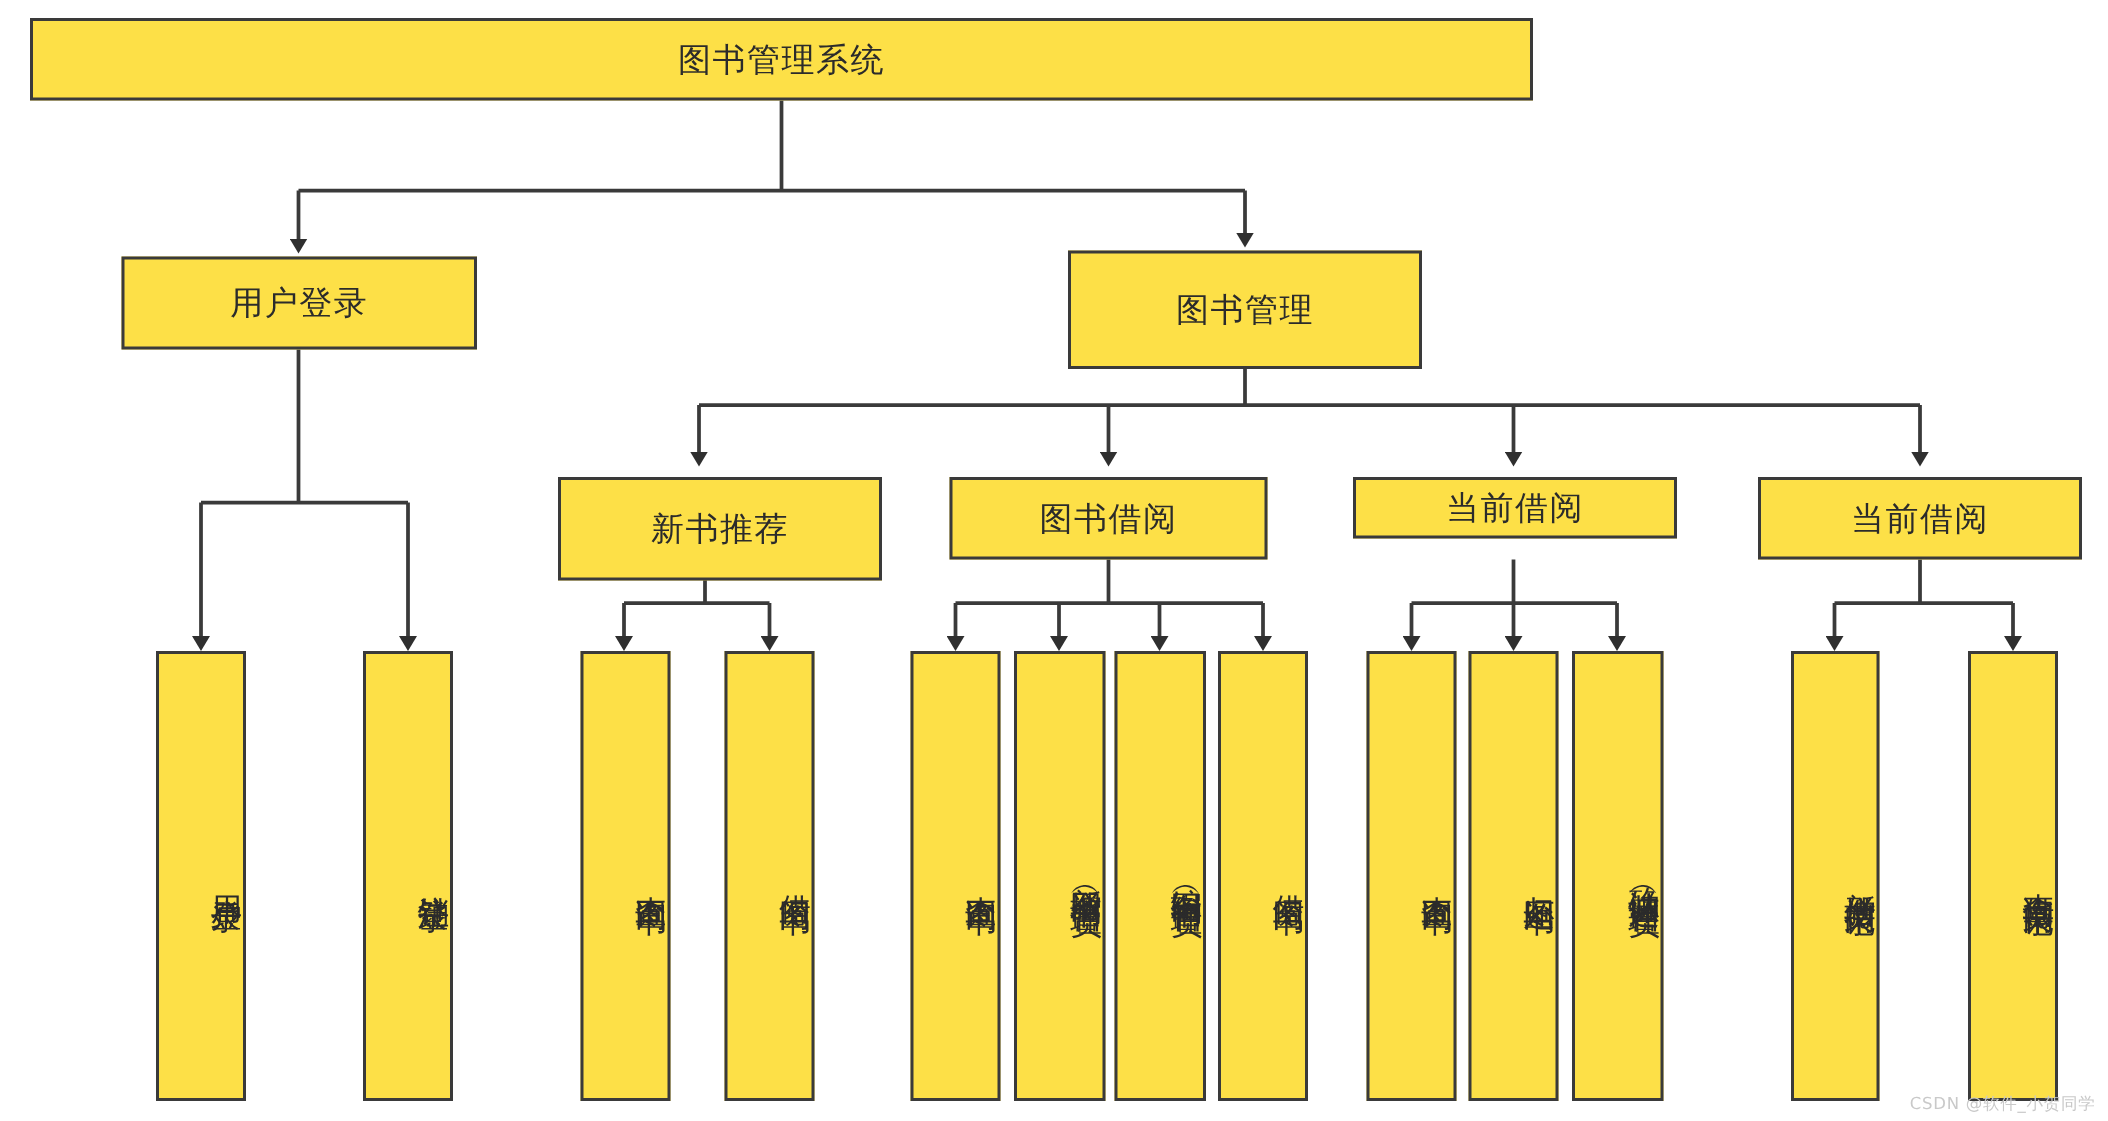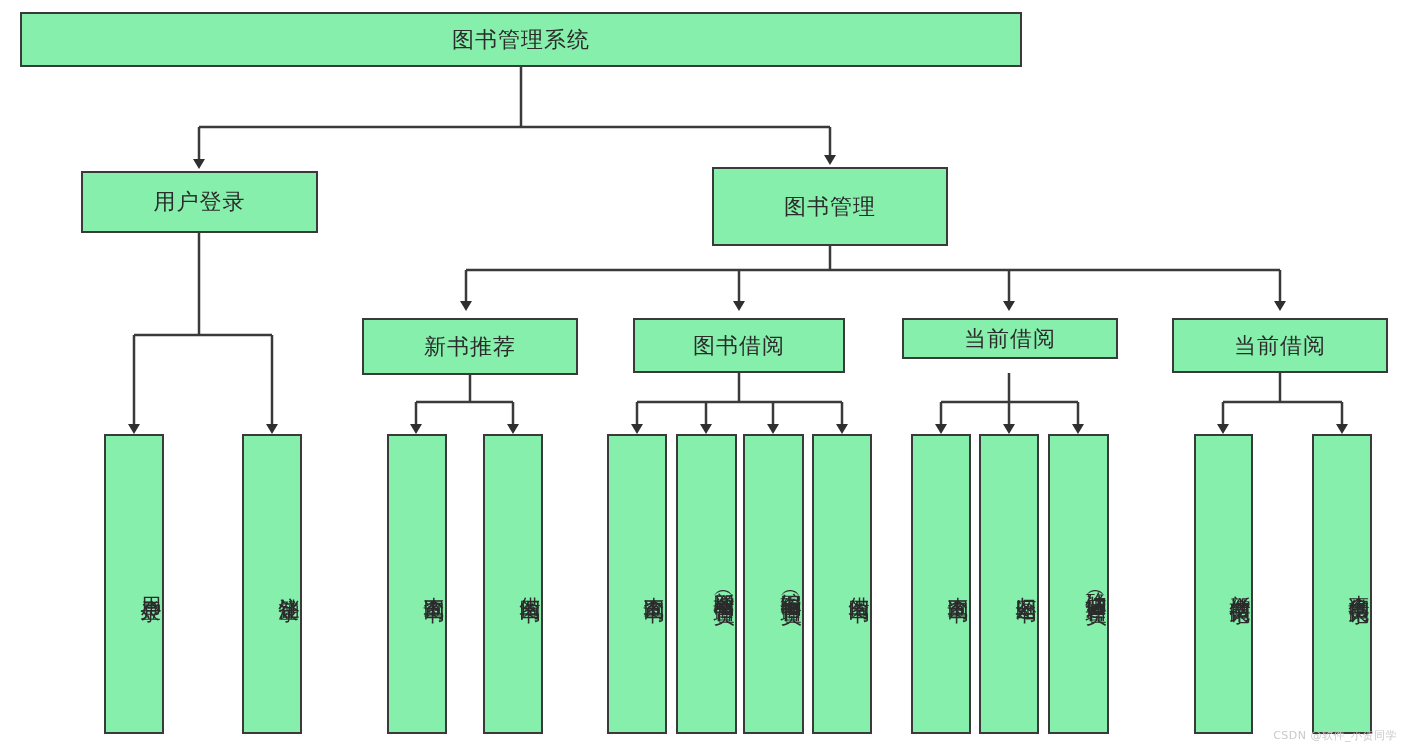--- a/index.html
+++ b/index.html
@@ -21,21 +21,21 @@
     position: absolute;
     left: 0;
     top: 0;
     width: 1405px;
     height: 747px;
   }
   .node {
     position: absolute;
     box-sizing: border-box;
     border: 2.5px solid #3a3a3a;
-    background: #86efac;
+    background: #fde047;
     display: flex;
     align-items: center;
     justify-content: center;
     color: #2b2b2b;
   }
   .node.horiz {
     font-size: 22px;
     letter-spacing: 1px;
   }
   .node.vert {
@@ -129,21 +129,21 @@
     <span class="hlabel">图书管理系统</span>
   </div>
 
   <div class="node horiz" style="left:81px; top:171px; width:237px; height:62px;">
     <span class="hlabel">用户登录</span>
   </div>
   <div class="node horiz" style="left:712px; top:167px; width:236px; height:79px;">
     <span class="hlabel">图书管理</span>
   </div>
 
-  <div class="node horiz" style="left:362px; top:318px; width:216px; height:57px;font-family:Liberation Serif, serif;">
+  <div class="node horiz" style="left:372px; top:318px; width:216px; height:69px;font-family:Liberation Serif, serif;">
     <span class="hlabel">新书推荐</span>
   </div>
   <div class="node horiz" style="left:633px; top:318px; width:212px; height:55px;">
     <span class="hlabel">图书借阅</span>
   </div>
   <div class="node horiz" style="left:902px; top:318px; width:216px; height:41px;">
     <span class="hlabel">当前借阅</span>
   </div>
   <div class="node horiz" style="left:1172px; top:318px; width:216px; height:55px;">
     <span class="hlabel">当前借阅</span>

